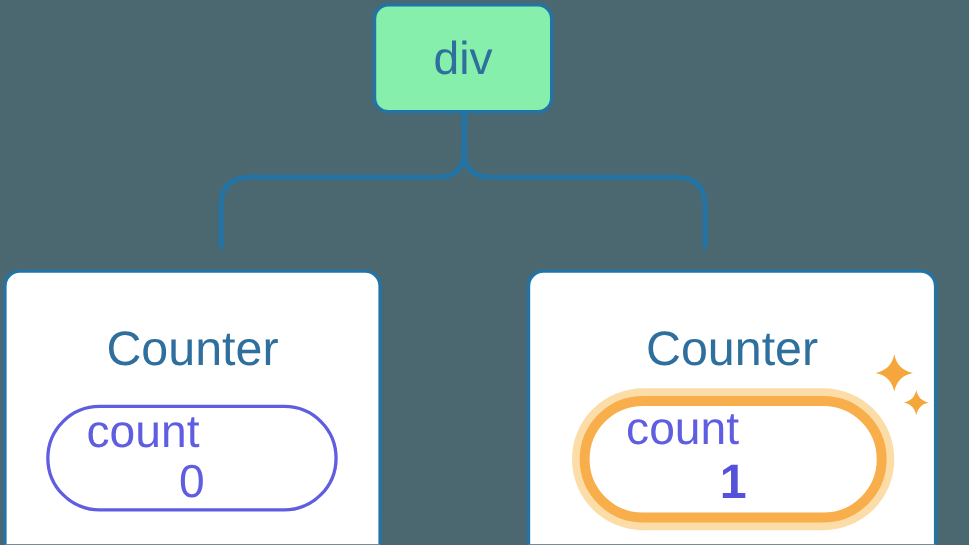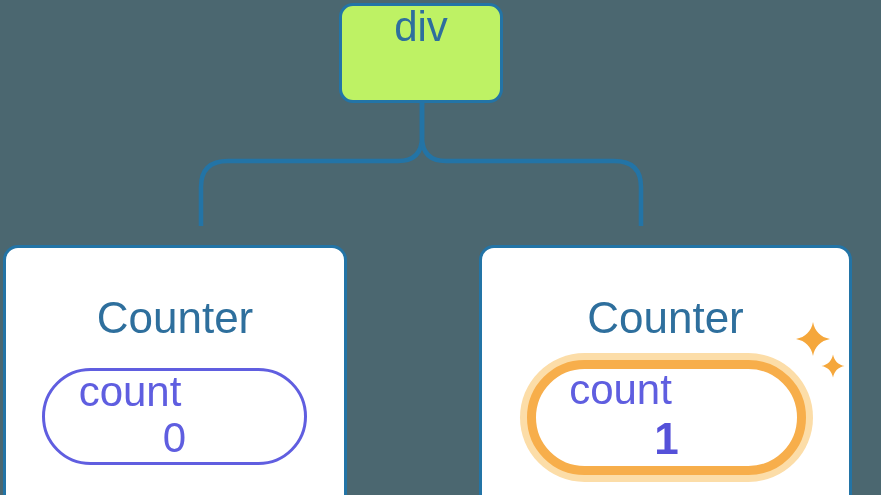--- a/index.html
+++ b/index.html
@@ -12,24 +12,24 @@
     font-family: "Liberation Sans", sans-serif;
   }
   .connectors { position: absolute; left: 0; top: 0; width: 881px; height: 495px; }
   .connector-path { fill: none; stroke: #2374A6; stroke-width: 4.5px; }
 
   .node-root {
     position: absolute;
     left: 339px; top: 3px;
     width: 164px; height: 100px;
     box-sizing: border-box;
-    background: #bef264;
+    background: #86efac;
     border: 3px solid #2374A6;
     border-radius: 14px;
-    display: flex; justify-content: center;
+    display: flex; align-items: center; justify-content: center;
   }
   .node-root-label { font-size: 42px; color: #2E6F9D; line-height: 1; }
 
   .card {
     position: absolute; top: 225px; height: 268px;
     box-sizing: border-box;
     background: #ffffff;
     border: 3px solid #2374A6;
     border-radius: 15px;
     margin-top: 20px;

